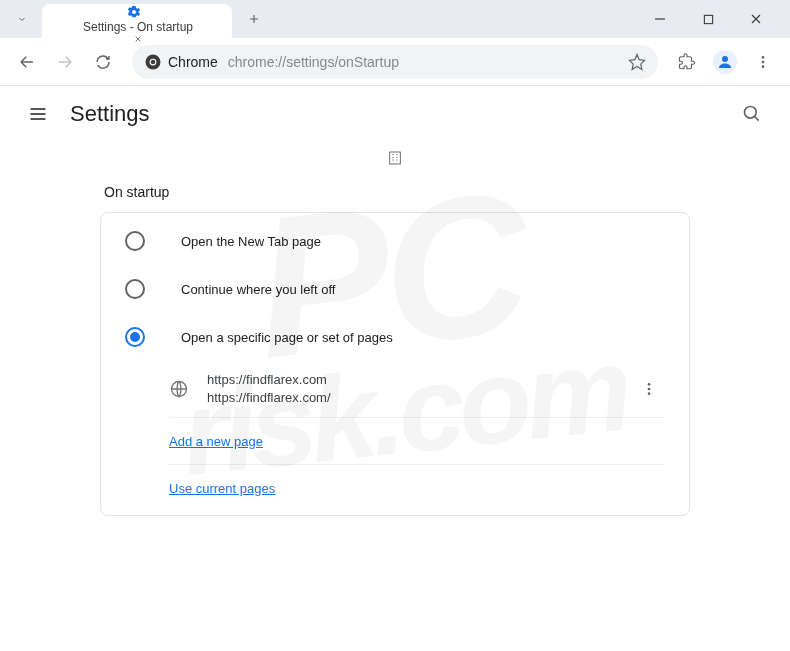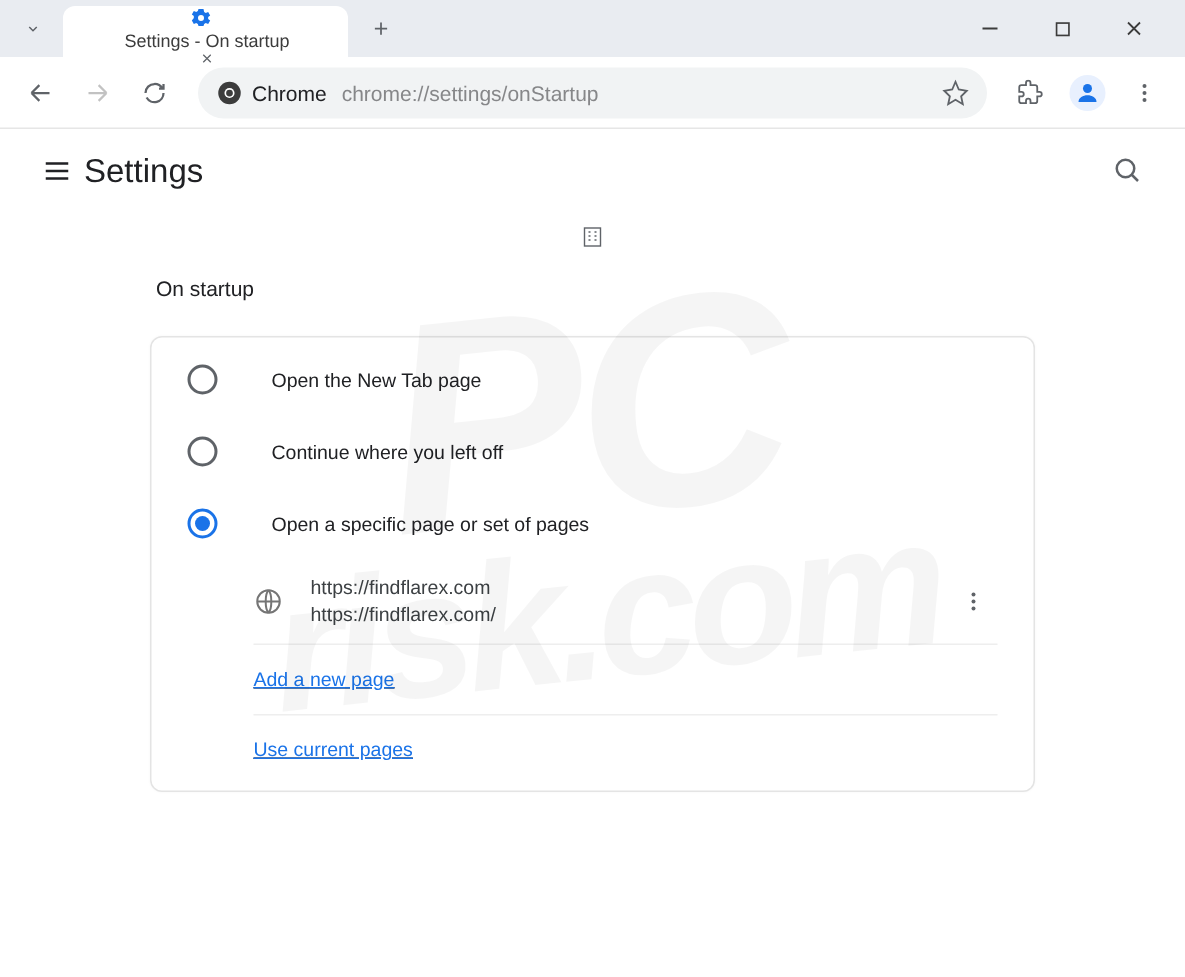--- a/index.html
+++ b/index.html
@@ -23,30 +23,30 @@
 .omnibox { flex: 1; height: 34px; background: #f1f3f4; border-radius: 17px; display: flex; align-items: center; padding: 0 12px; margin: 0 8px; }
 .omnibox .site-icon { width: 18px; height: 18px; margin-right: 6px; }
 .omnibox .site-label { font-size: 14px; color: #202124; margin-right: 10px; }
 .omnibox .url { font-size: 14px; color: #868789; flex: 1; }
 .omnibox .star { color: #5f6368; cursor: pointer; }
 .avatar { width: 24px; height: 24px; border-radius: 50%; background: #e8f0fe; color: #1a73e8; display: flex; align-items: center; justify-content: center; }
 
 
 .settings-header { height: 56px; display: flex; align-items: center; padding: 0 20px; }
 .menu-btn { width: 36px; height: 36px; display: flex; align-items: center; justify-content: center; cursor: pointer; border-radius: 50%; }
-.settings-title { font-size: 22px; font-weight: 400; color: #202124; margin-left: 0; }
+.settings-title { font-size: 22px; font-weight: 400; color: #202124; margin-left: 14px; }
 .search-btn { margin-left: auto; width: 36px; height: 36px; display: flex; align-items: center; justify-content: center; cursor: pointer; border-radius: 50%; }
 
 
 .managed-banner { display: flex; align-items: center; justify-content: center; gap: 10px; padding: 8px 0; font-size: 13px; color: #5f6368; }
 .managed-banner a { color: #1a73e8; text-decoration: underline; }
 
 
 .content { padding: 10px 100px 0 100px; }
-.section-title { font-size: 14px; color: #202124; margin-bottom: 24px; padding-left: 4px; }
+.section-title { font-size: 14px; color: #202124; margin-bottom: 12px; padding-left: 4px; }
 .card { border: 1px solid #e4e4e4; border-radius: 8px; background: #fff; padding: 4px 0; box-shadow: 0 0 2px rgba(0,0,0,0.04); }
 .radio-row { display: flex; align-items: center; padding: 14px 24px; cursor: pointer; }
 .radio { width: 20px; height: 20px; border: 2px solid #5f6368; border-radius: 50%; margin-right: 24px; position: relative; flex-shrink: 0; }
 .radio.selected { border-color: #1a73e8; }
 .radio.selected::after { content: ""; position: absolute; width: 10px; height: 10px; background: #1a73e8; border-radius: 50%; top: 3px; left: 3px; }
 .radio-label { font-size: 13px; color: #202124; margin-left: 12px; }
 .sublist { padding: 0 24px 0 68px; }
 .page-row { display: flex; align-items: center; padding: 10px 0; border-bottom: 1px solid #eee; }
 .globe-icon { width: 20px; height: 20px; color: #757575; margin-right: 18px; flex-shrink: 0; }
 .page-text { flex: 1; }

